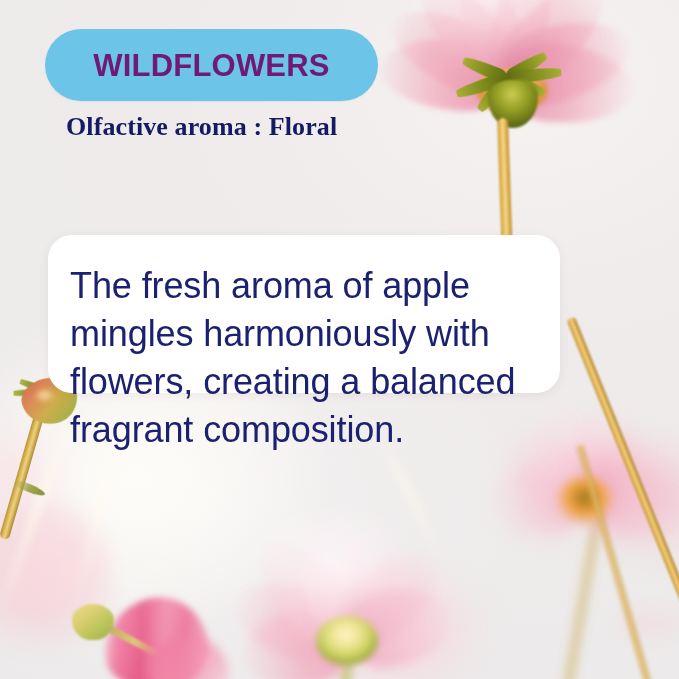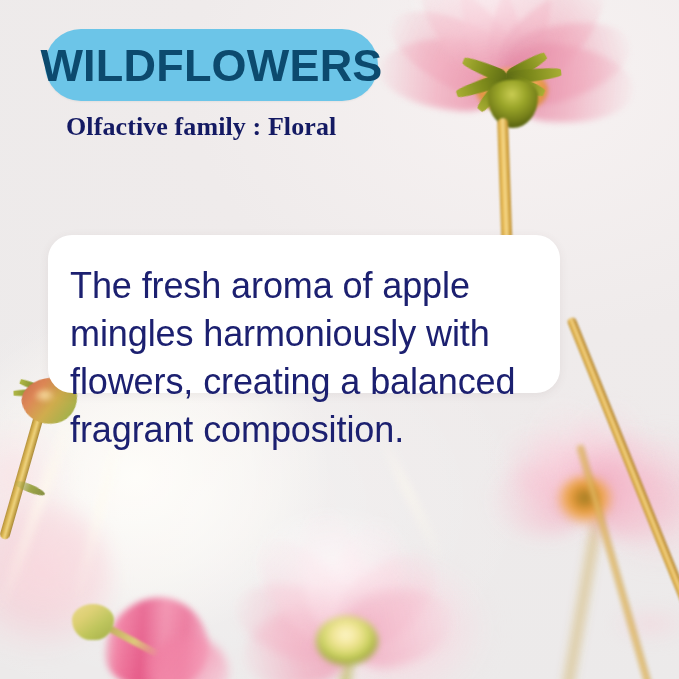--- a/index.html
+++ b/index.html
@@ -492,24 +492,24 @@
     width: 333px;
     height: 72px;
     border-radius: 36px;
     background: #6cc5e8;
     display: flex;
     align-items: center;
     justify-content: center;
     box-shadow: 0 1px 2px rgba(0,0,0,0.05);
   }
   .title-badge .title-text {
-    color: #0c4a6e;
+    color: #701a75;
     font-family: "Liberation Sans", sans-serif;
     font-weight: bold;
-    font-size: 45px;
+    font-size: 31px;
     letter-spacing: 0.2px;
     line-height: 1;
     white-space: nowrap;
   }
 
   .subtitle {
     position: absolute;
     left: 66px;
     top: 112px;
     color: #141a63;
@@ -635,19 +635,19 @@
       <div class="bh"></div>
     </div>
 
     <div class="bloom"></div>
   </div>
 
   <div class="title-badge">
     <span class="title-text">WILDFLOWERS</span>
   </div>
 
-  <div class="subtitle">Olfactive family : Floral</div>
+  <div class="subtitle">Olfactive aroma : Floral</div>
 
   <div class="desc-card">
     <div class="desc-text">The fresh aroma of apple mingles harmoniously with flowers, creating a balanced fragrant composition.</div>
   </div>
 
 </div>
 
 </body></html>

